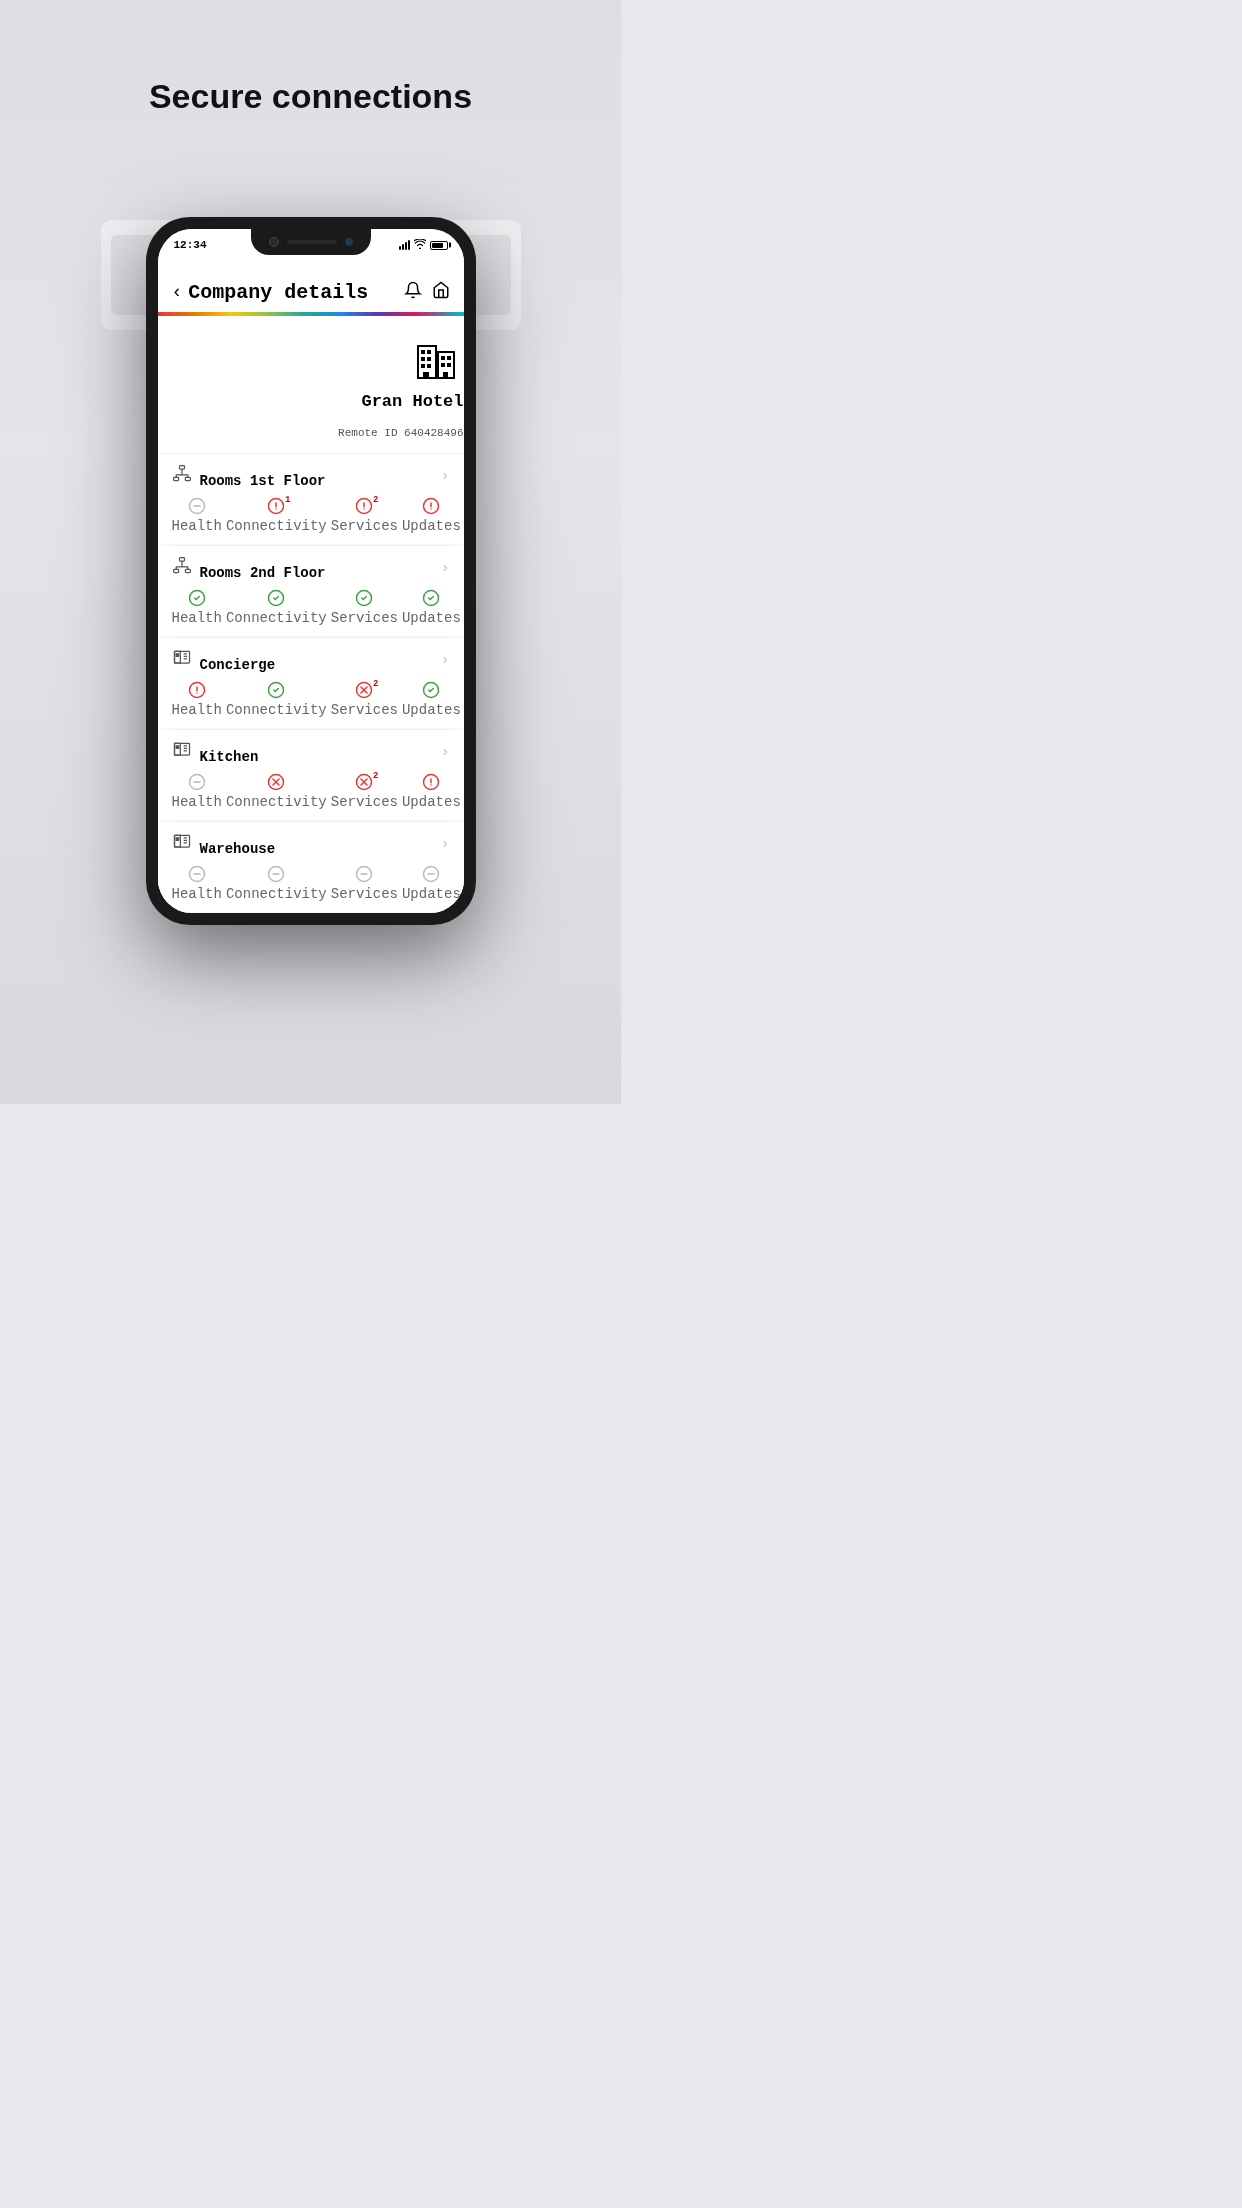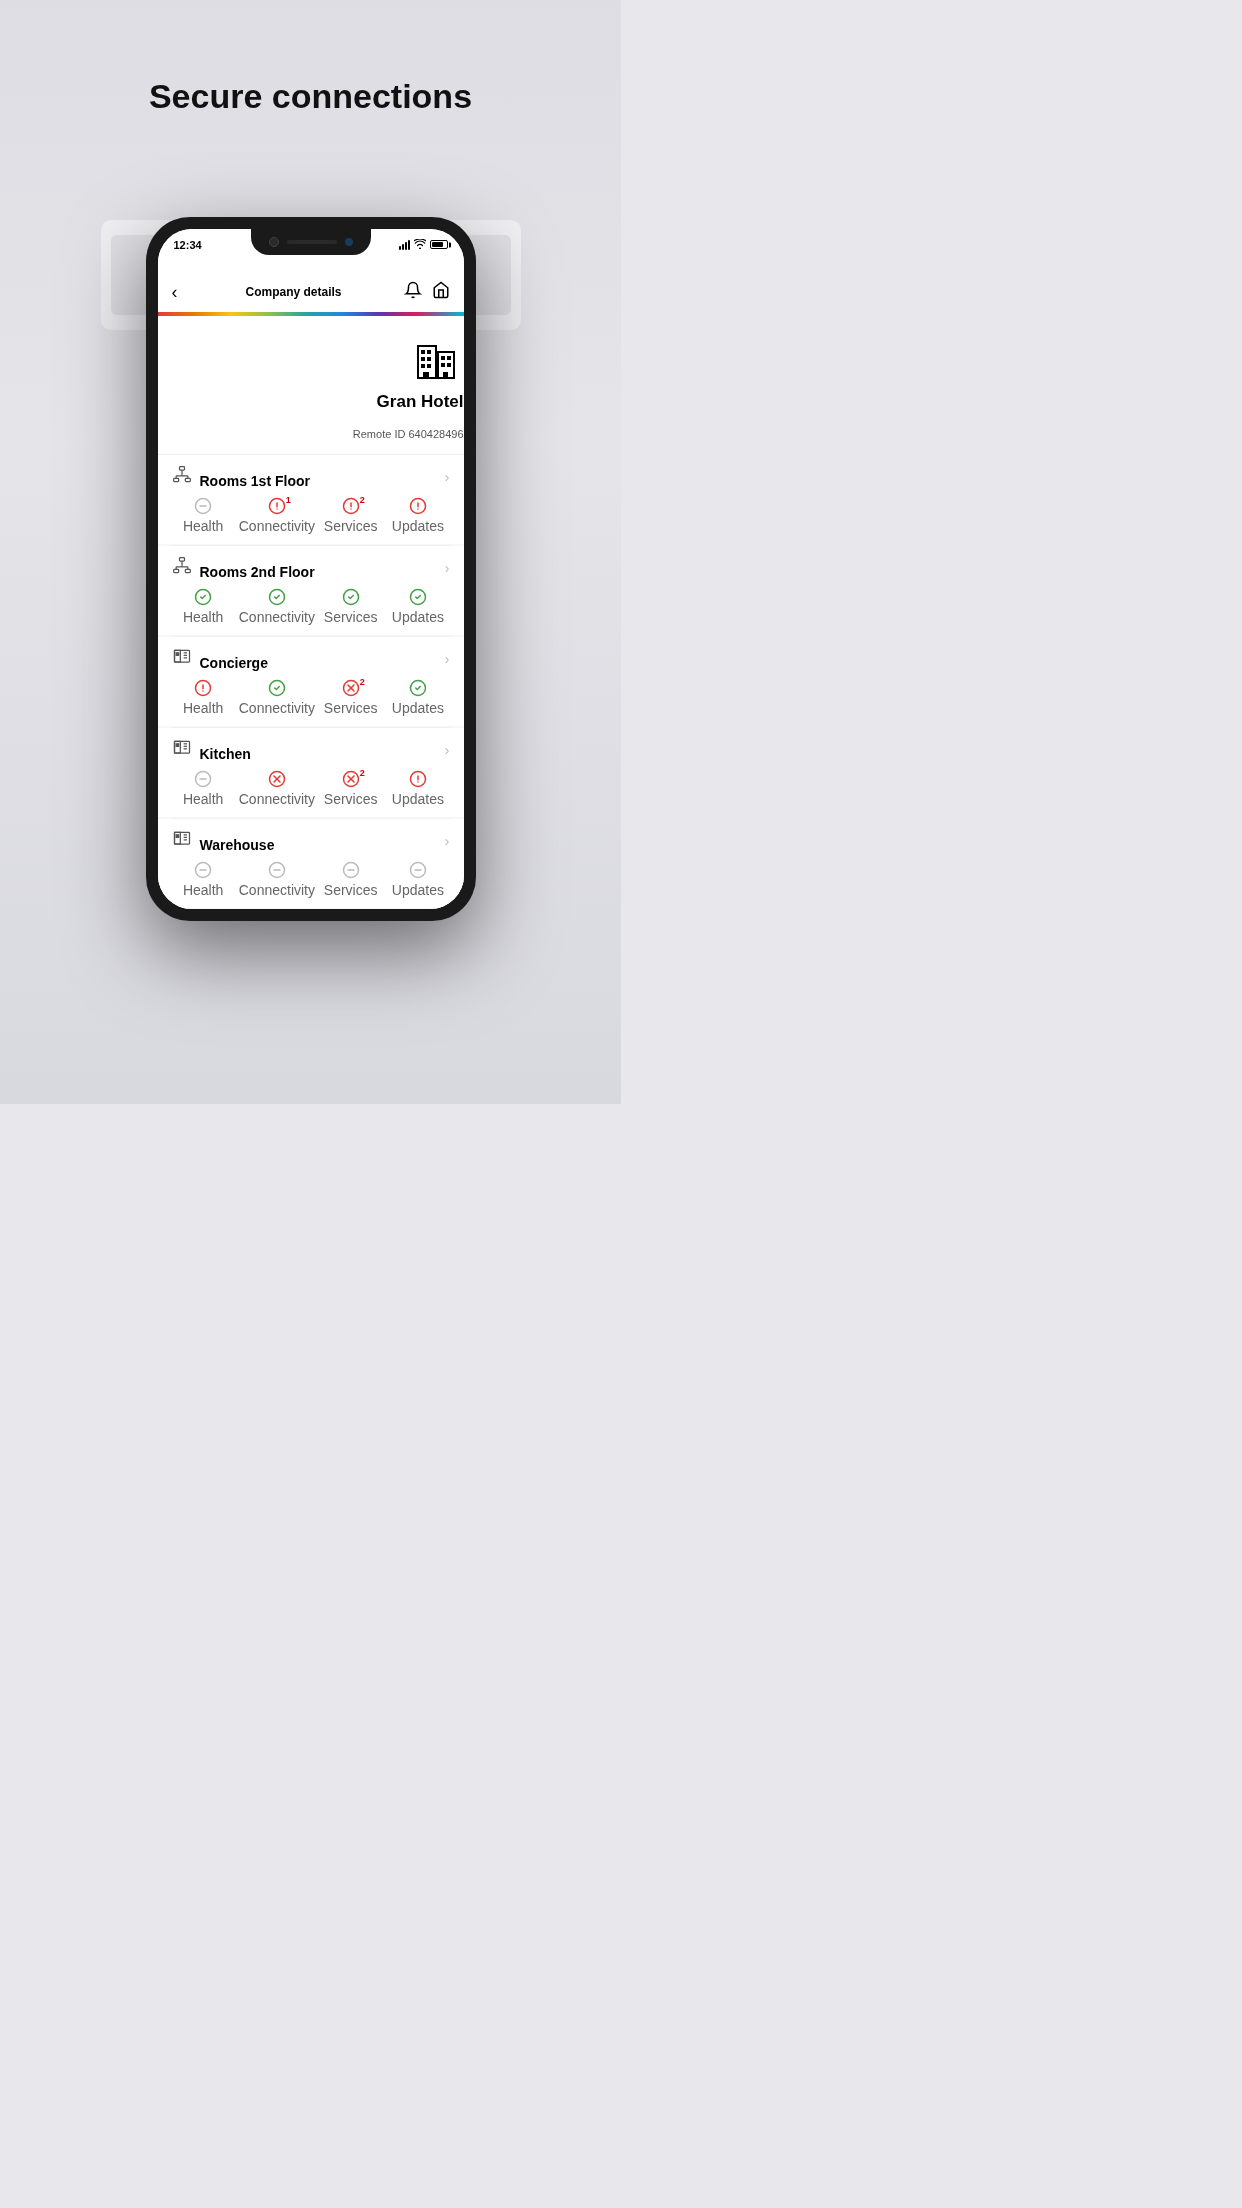--- a/index.html
+++ b/index.html
@@ -81,20 +81,21 @@
     }
 
     .phone-frame {
       width: 330px;
       min-height: 620px;
       background: #1a1a1a;
       border-radius: 44px;
       padding: 12px;
       box-shadow: 0 30px 80px rgba(0,0,0,0.5);
       position: relative;
+      font-family: Liberation Mono, monospace;
     }
 
     .phone-inner {
       width: 100%;
       min-height: 100%;
       background: #fff;
       border-radius: 34px;
       overflow: hidden;
       display: flex;
       flex-direction: column;
@@ -217,25 +218,24 @@
     }
 
     .back-btn {
       font-size: 18px;
       color: #000;
       cursor: pointer;
       margin-right: 6px;
     }
 
     .header-title {
-      font-size: 12px;
+      font-size: 20px;
       font-weight: 700;
       color: #000;
       flex: 1;
-      text-align: center;
     }
 
     .header-icons {
       display: flex;
       gap: 10px;
       align-items: center;
     }
 
     .header-icon-btn {
       font-size: 18px;

